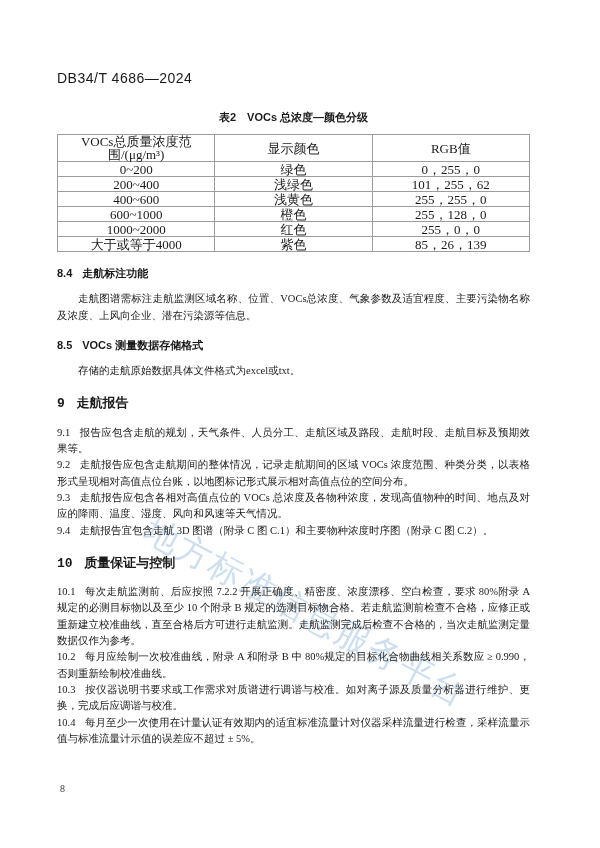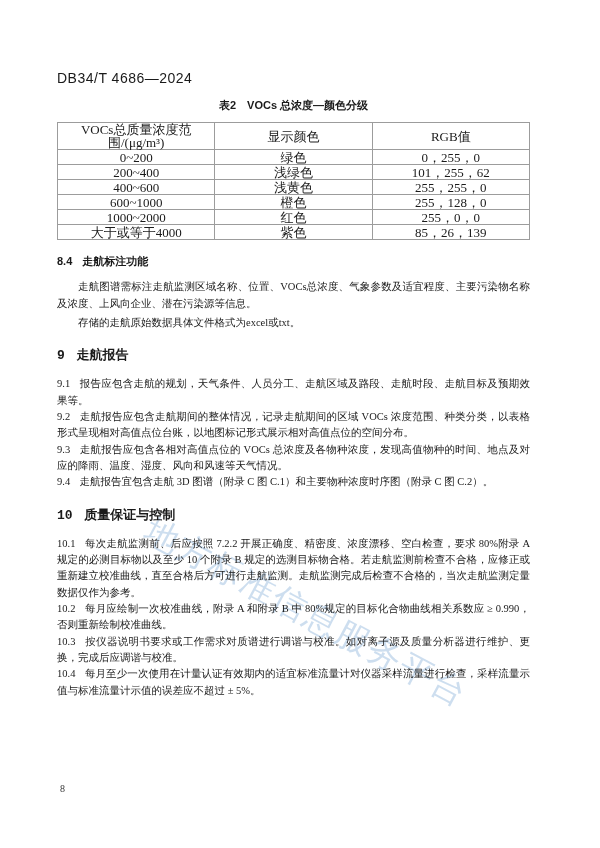--- a/index.html
+++ b/index.html
@@ -34,21 +34,21 @@
     width:473px;
     z-index:1;
   }
   .doc-header{
     margin-top:70px;
     font-size:14px;
     letter-spacing:0.5px;
     font-family:"Liberation Sans","DejaVu Sans",sans-serif;
   }
   .table-caption{
-    margin-top:12px;
+    margin-top:24px;
     margin-bottom:9px;
     text-align:center;
     font-weight:bold;
     font-size:11px;
     font-family:"Liberation Sans","DejaVu Sans",sans-serif;
   }
   table.grade{
     border-collapse:collapse;
     width:473px;
     table-layout:fixed;
@@ -145,20 +145,21 @@
             <td>大于或等于4000</td>
             <td>紫色</td>
             <td>85，26，139</td>
           </tr>
         </tbody>
     </table>
 
     <div id="doc-body" class="body-flow">
         <div class="h2"><span class="num">8.4</span><span>走航标注功能</span></div>
         <p class="p-indent">走航图谱需标注走航监测区域名称、位置、VOCs总浓度、气象参数及适宜程度、主要污染物名称及浓度、上风向企业、潜在污染源等信息。</p>
+        <div class="h2"><span class="num">8.5</span><span>VOCs 测量数据存储格式</span></div>
         <p class="p-indent">存储的走航原始数据具体文件格式为excel或txt。</p>
         <div class="h1"><span class="num">9</span><span>走航报告</span></div>
         <p class="clause"><span class="num">9.1</span><span>报告应包含走航的规划，天气条件、人员分工、走航区域及路段、走航时段、走航目标及预期效果等。</span></p>
         <p class="clause"><span class="num">9.2</span><span>走航报告应包含走航期间的整体情况，记录走航期间的区域 VOCs 浓度范围、种类分类，以表格形式呈现相对高值点位台账，以地图标记形式展示相对高值点位的空间分布。</span></p>
         <p class="clause"><span class="num">9.3</span><span>走航报告应包含各相对高值点位的 VOCs 总浓度及各物种浓度，发现高值物种的时间、地点及对应的降雨、温度、湿度、风向和风速等天气情况。</span></p>
         <p class="clause"><span class="num">9.4</span><span>走航报告宜包含走航 3D 图谱（附录 C 图 C.1）和主要物种浓度时序图（附录 C 图 C.2）。</span></p>
         <div class="h1"><span class="num">10</span><span>质量保证与控制</span></div>
         <p class="clause"><span class="num">10.1</span><span>每次走航监测前、后应按照 7.2.2 开展正确度、精密度、浓度漂移、空白检查，要求 80%附录 A 规定的必测目标物以及至少 10 个附录 B 规定的选测目标物合格。若走航监测前检查不合格，应修正或重新建立校准曲线，直至合格后方可进行走航监测。走航监测完成后检查不合格的，当次走航监测定量数据仅作为参考。</span></p>
         <p class="clause"><span class="num">10.2</span><span>每月应绘制一次校准曲线，附录 A 和附录 B 中 80%规定的目标化合物曲线相关系数应 ≥ 0.990，否则重新绘制校准曲线。</span></p>
         <p class="clause"><span class="num">10.3</span><span>按仪器说明书要求或工作需求对质谱进行调谐与校准。如对离子源及质量分析器进行维护、更换，完成后应调谐与校准。</span></p>

